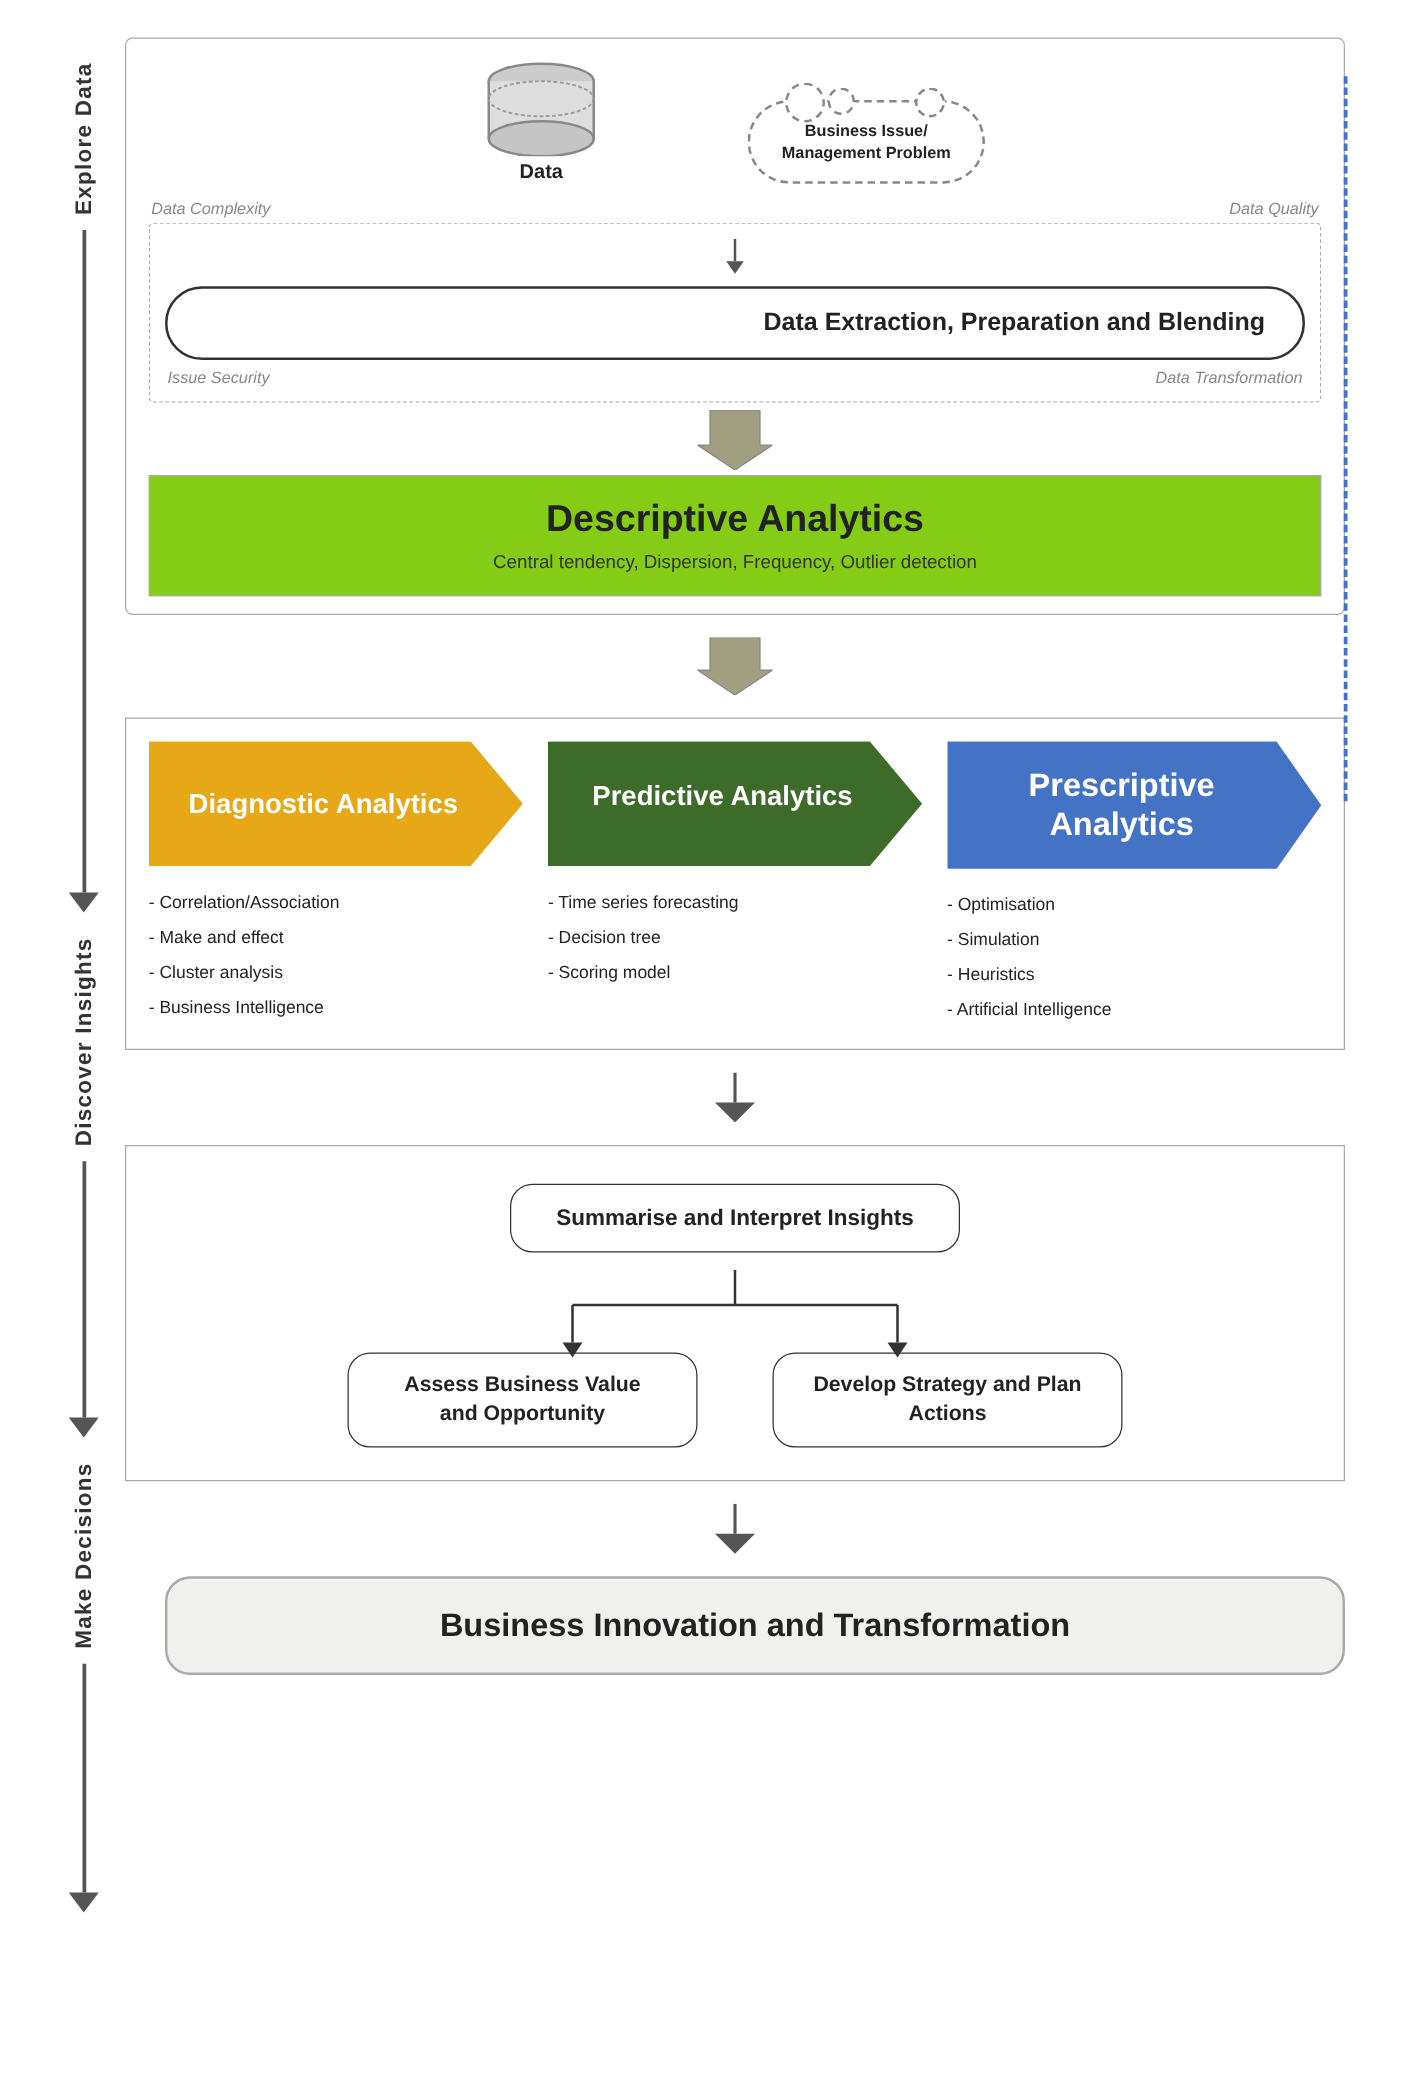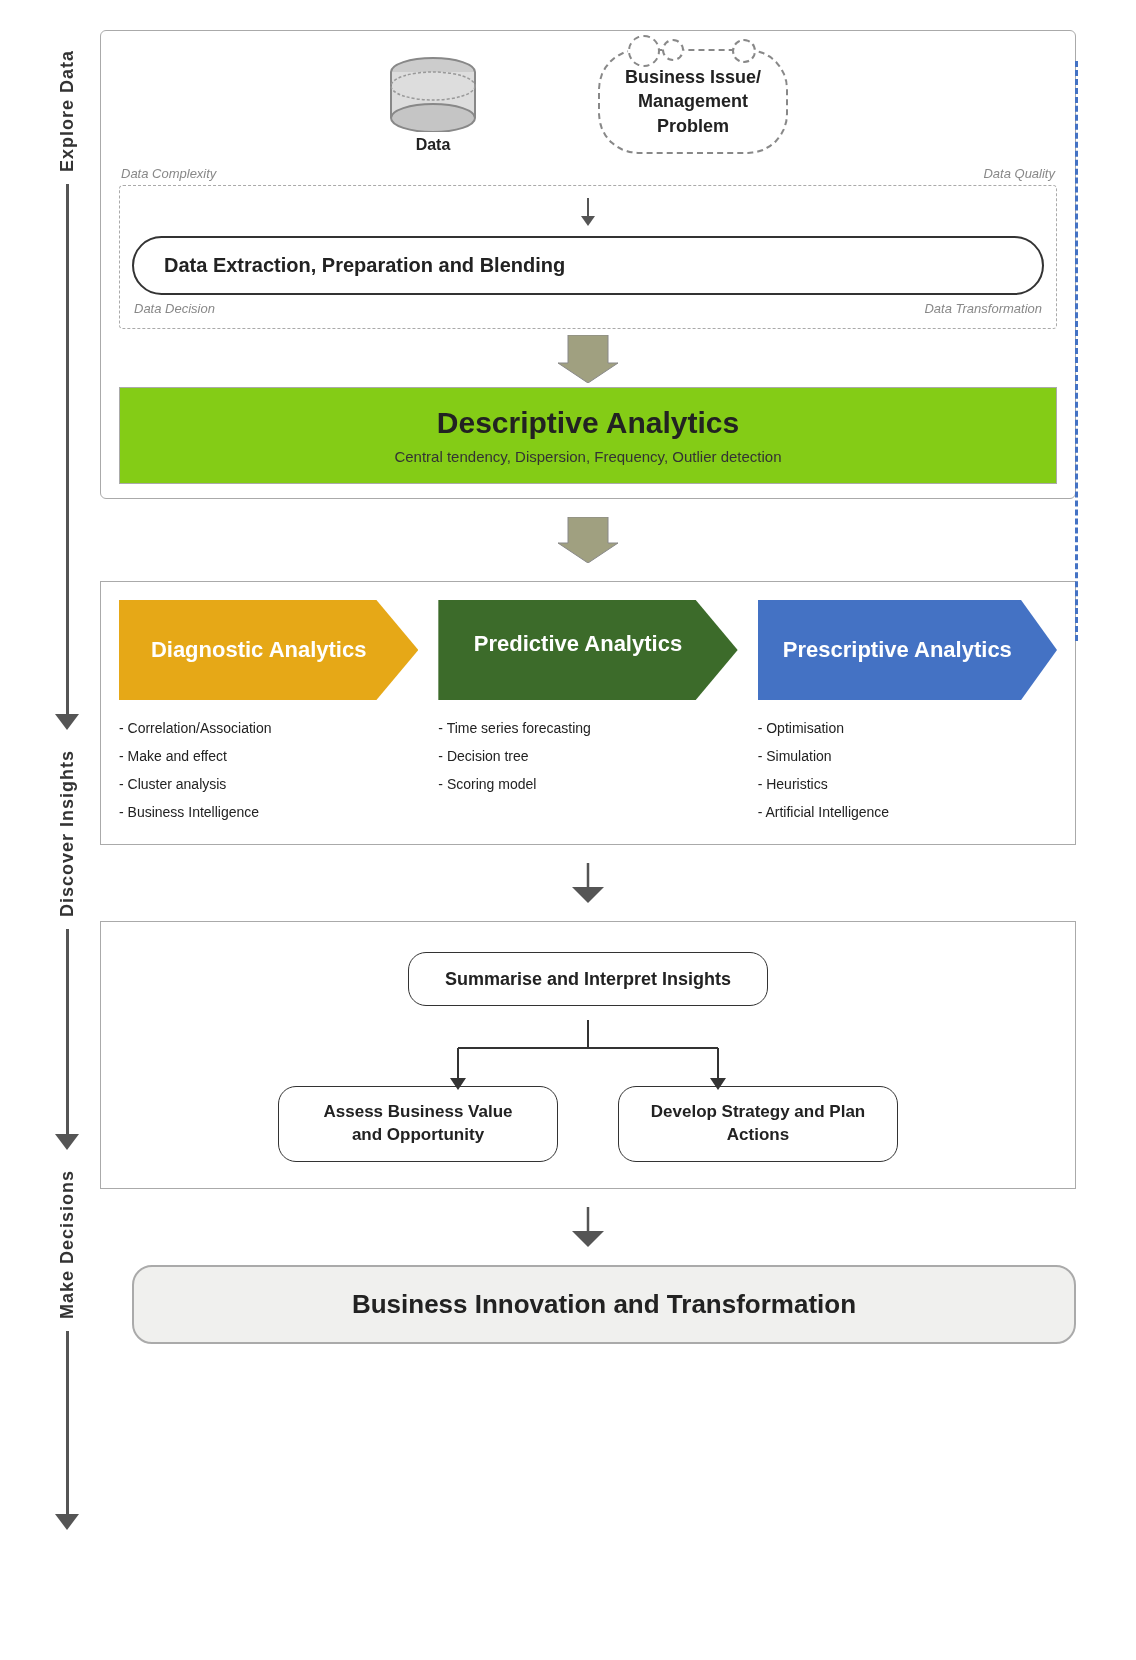--- a/index.html
+++ b/index.html
@@ -61,21 +61,21 @@
             <rect x="3" y="16" width="84" height="46" fill="#ddd" stroke="none"></rect>
             <ellipse cx="45" cy="62" rx="42" ry="14" fill="#c5c5c5" stroke="#888" stroke-width="2"></ellipse>
             <line x1="3" y1="16" x2="3" y2="62" stroke="#888" stroke-width="2"></line>
             <line x1="87" y1="16" x2="87" y2="62" stroke="#888" stroke-width="2"></line>
             <ellipse cx="45" cy="30" rx="42" ry="14" fill="none" stroke="#999" stroke-width="1.5" stroke-dasharray="3,2"></ellipse>
           </svg>
           <span style="font-size:16px; font-weight:bold; margin-top:4px;">Data</span>
         </div>
 
         <div style="display:flex; flex-direction:column; align-items:center; position:relative;">
-          <div style="background:#fff; border:2px dashed #888; border-radius:40px; padding:14px 20px; font-size:18px; font-weight:bold; text-align:center; max-width:190px; line-height:1.35; position:relative;">
+          <div style="background:#fff; border:2px dashed #888; border-radius:40px; padding:14px 20px; font-size:13px; font-weight:bold; text-align:center; max-width:190px; line-height:1.35; position:relative;">
             
             <div style="position:absolute; top:-16px; left:28px; width:32px; height:32px; background:#fff; border:2px dashed #888; border-radius:50%;"></div>
             <div style="position:absolute; top:-12px; left:62px; width:22px; height:22px; background:#fff; border:2px dashed #888; border-radius:50%;"></div>
             <div style="position:absolute; top:-12px; right:30px; width:24px; height:24px; background:#fff; border:2px dashed #888; border-radius:50%;"></div>
             <span>Business Issue/ Management Problem</span>
           </div>
         </div>
 
       </div>
 
@@ -86,26 +86,26 @@
 
       <div style="border:1px dashed #aaa; border-radius:4px; padding:12px; margin-bottom:6px;">
 
         <div style="display:flex; justify-content:center; margin-bottom:8px;">
           <svg width="30" height="30">
               <line x1="15" y1="0" x2="15" y2="18" stroke="#555" stroke-width="2"></line>
               <polygon points="8,18 22,18 15,28" fill="#555"></polygon>
             </svg>
         </div>
 
-        <div style="border:2px solid #333; border-radius:30px; padding:16px 30px; font-size:20px; font-weight:bold; text-align:left; background:#fff;">
+        <div style="border:2px solid #333; border-radius:30px; padding:16px 30px; font-size:20px; font-weight:bold; text-align:right; background:#fff;">
           <span>Data Extraction, Preparation and Blending</span>
         </div>
 
         <div style="display:flex; justify-content:space-between; padding:6px 2px 0 2px; font-style:italic; font-size:13px; color:#888;">
-          <span>Data Decision</span>
+          <span>Issue Security</span>
           <span>Data Transformation</span>
         </div>
       </div>
 
       <div style="display:flex; justify-content:center; margin:4px 0;">
         <svg width="60" height="48">
           <polygon points="10,0 50,0 50,28 60,28 30,48 0,28 10,28" fill="#a0a080" stroke="#888" stroke-width="1"></polygon>
         </svg>
       </div>
 
@@ -143,21 +143,21 @@
             <span>Predictive Analytics</span>
           </div>
           <div style="font-size:14px; line-height:2.0; color:#222;">
             <div>- Time series forecasting</div>
             <div>- Decision tree</div>
             <div>- Scoring model</div>
           </div>
         </div>
 
         <div style="flex:1; padding:0 0 0 10px;">
-          <div style="background:#4472C4; clip-path:polygon(0% 0%, 88% 0%, 100% 50%, 88% 100%, 0% 100%); padding:20px 40px 20px 20px; font-size:22px; font-weight:bold; color:#fff; margin-bottom:14px; min-height:100px; display:flex; align-items:center; justify-content:center; text-align:center; line-height:1.2;">
+          <div style="background:#4472C4; clip-path:polygon(0% 0%, 88% 0%, 100% 50%, 88% 100%, 0% 100%); padding:20px 40px 20px 20px; font-size:26px; font-weight:bold; color:#fff; margin-bottom:14px; min-height:100px; display:flex; align-items:center; justify-content:center; text-align:center; line-height:1.2;">
             <span>Prescriptive Analytics</span>
           </div>
           <div style="font-size:14px; line-height:2.0; color:#222;">
             <div>- Optimisation</div>
             <div>- Simulation</div>
             <div>- Heuristics</div>
             <div>- Artificial Intelligence</div>
           </div>
         </div>
 

